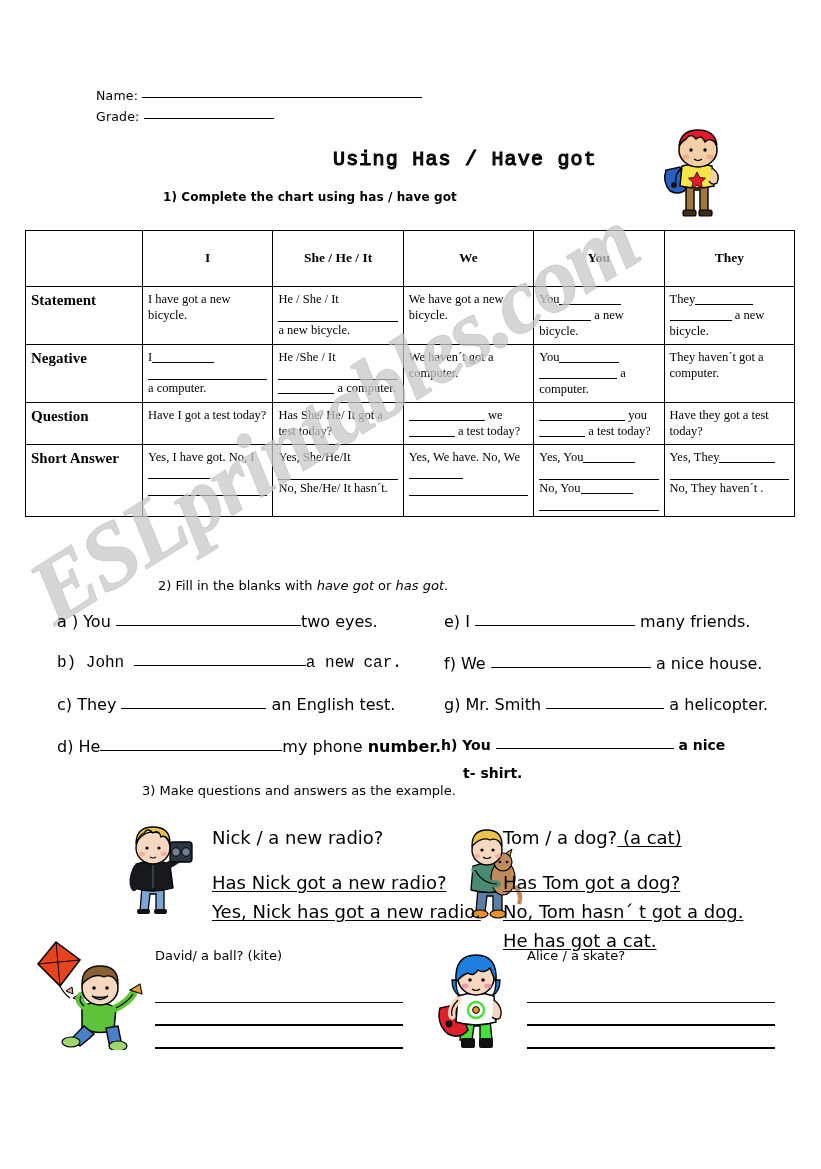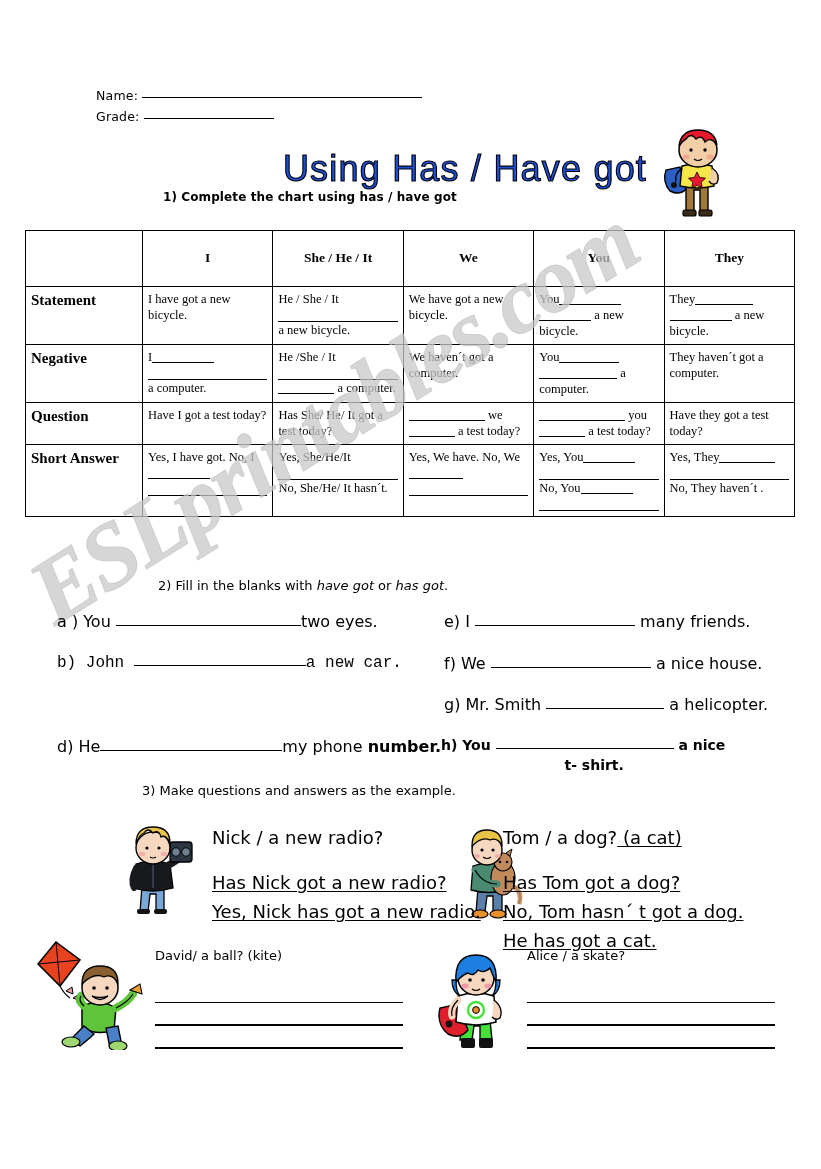--- a/index.html
+++ b/index.html
@@ -61,25 +61,25 @@
   #name-row { left: 96px; top: 88px; }
   #grade-row { left: 96px; top: 109px; }
 
   
   .title {
     position: absolute;
     left: 250px;
     top: 148px;
     width: 430px;
     text-align: center;
-    font-family: Liberation Sans, sans-serif;
-    font-size: 36px;
+    font-family: Liberation Mono, monospace;
+    font-size: 20px;
     font-weight: normal;
     letter-spacing: 1.2px;
-    color: #1d4ed8;
+    color: #0f172a;
     -webkit-text-stroke: 1.1px #000;
     white-space: nowrap;
   }
 
   .instr {
     position: absolute;
     font-family: "DejaVu Sans", sans-serif;
     font-weight: bold;
     font-size: 12px;
     letter-spacing: .1px;
@@ -168,21 +168,21 @@
   .fib .b { font-weight: bold; }
 
   #q-a { left: 57px;  top: 612px; }
   #q-b { left: 57px;  top: 654px; font-family: Liberation Mono, monospace; }
   #q-c { left: 57px;  top: 695px; }
   #q-d { left: 57px;  top: 737px; }
   #q-e { left: 444px; top: 612px; }
   #q-f { left: 444px; top: 654px; }
   #q-g { left: 444px; top: 695px; }
   #q-h { left: 441px; top: 737px; }
-  #q-h .l2 { display:block; margin-left: 22px; margin-top: 4px; text-align: center; }
+  #q-h .l2 { display:block; margin-left: 22px; margin-top: 12px; }
 
   
   #instr-3 {
     position: absolute;
     left: 142px;
     top: 783px;
     font-family: "DejaVu Sans", sans-serif;
     font-size: 13px;
     white-space: nowrap;
     z-index: 6;
@@ -391,20 +391,21 @@
       </tbody>
     </table>
   </div>
 
   <div id="instr-2"><span>2)  Fill in the blanks with </span><i>have got</i><span> or </span><i>has got</i><span>.</span></div>
 
   <div class="fib" id="q-a"><span>a ) You</span> <span class="u" style="width:185px;"></span><span>two eyes.</span></div>
 
   <div class="fib" id="q-b"><span>b) John</span> <span class="u" style="width:172px;"></span><span>a new car.</span></div>
 
+  <div class="fib" id="q-c"><span>c) They</span> <span class="u" style="width:145px;"></span> <span>an English test.</span></div>
 
   <div class="fib" id="q-d"><span>d) He</span><span class="u" style="width:182px;"></span><span>my phone </span><span class="b">number.</span></div>
 
   <div class="fib" id="q-e"><span>e)  I</span> <span class="u" style="width:160px;"></span> <span>many friends.</span></div>
 
   <div class="fib" id="q-f"><span>f) We</span> <span class="u" style="width:160px;"></span> <span>a nice house.</span></div>
 
   <div class="fib" id="q-g"><span>g)  Mr. Smith</span> <span class="u" style="width:118px;"></span> <span>a helicopter.</span></div>
 
   <div class="fib bold" id="q-h"><span>h) You</span> <span class="u" style="width:178px;"></span> <span>a nice</span><span class="l2">t- shirt.</span></div>

